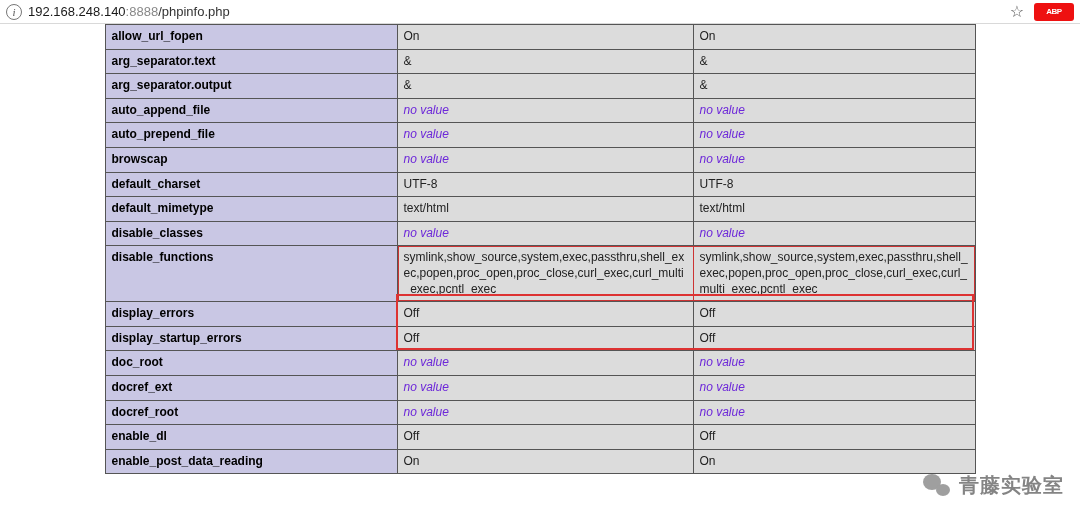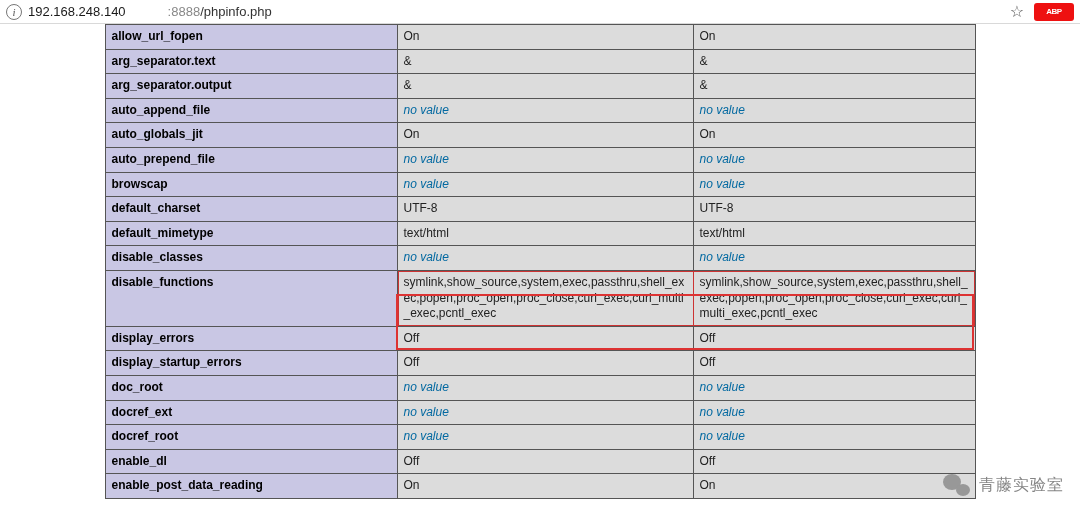--- a/index.html
+++ b/index.html
@@ -23,21 +23,21 @@
     border:1px solid #777;
     border-radius:50%;
     display:flex; align-items:center; justify-content:center;
     font-size:11px;
     margin-right:6px;
     color:#555;
     font-family:Georgia, serif;
     font-style:italic;
   }
   .urlbar .host { color:#1a1a1a; }
-  .urlbar .port { color:#888;margin-left:42px; }
+  .urlbar .port { color:#888; }
   .urlbar .spacer { flex:1; }
   .urlbar .star {
     font-size:16px; color:#555; margin-right:10px;
   }
   .urlbar .abp {
     width:40px; height:18px; border-radius:3px;
     background:#e11; color:#fff; font-size:8px; font-weight:bold;
     display:flex; align-items:center; justify-content:center;
     letter-spacing:-0.5px;
   }
@@ -64,21 +64,21 @@
     background:#dcdcdc;
     color:#222;
     margin-left:19px;
   }
   .php-table td.dir {
     background:#c9c7e4;
     font-weight:bold;
     color:#000;
   }
   .php-table td.nv {
-    color:#0369a1;
+    color:#6d28d9;
     font-style:italic;
   }
   .col-dir { width:292px; }
   .col-local { width:296px; }
   .col-master{ width:282px; }
 
   tr.hl td.val {
     
     box-shadow: inset 0 0 0 1px #c33;
   }
@@ -92,22 +92,22 @@
   }
 
   
   .wm {
     position:absolute;
     right:16px;
     bottom:14px;
     display:flex;
     align-items:center;
     color:#666;
-    font-size:16px;
-    font-weight:400;
+    font-size:20px;
+    font-weight:700;
     letter-spacing:1px;
     opacity:0.8;
     pointer-events:none;
     justify-content:flex-end;
   }
   .wm .wechat {
     width:30px;height:30px;
     margin-right:8px;
     position:relative;
   }
@@ -156,25 +156,20 @@
           <td class="dir">arg_separator.output</td>
           <td class="val first">&amp;</td>
           <td class="val last">&amp;</td>
         </tr>
         <tr>
           <td class="dir">auto_append_file</td>
           <td class="nv val first">no value</td>
           <td class="nv val last">no value</td>
         </tr>
         <tr>
-          <td class="dir">auto_globals_jit</td>
-          <td class="val first">On</td>
-          <td class="val last">On</td>
-        </tr>
-        <tr>
           <td class="dir">auto_prepend_file</td>
           <td class="nv val first">no value</td>
           <td class="nv val last">no value</td>
         </tr>
         <tr>
           <td class="dir">browscap</td>
           <td class="nv val first">no value</td>
           <td class="nv val last">no value</td>
         </tr>
         <tr>

